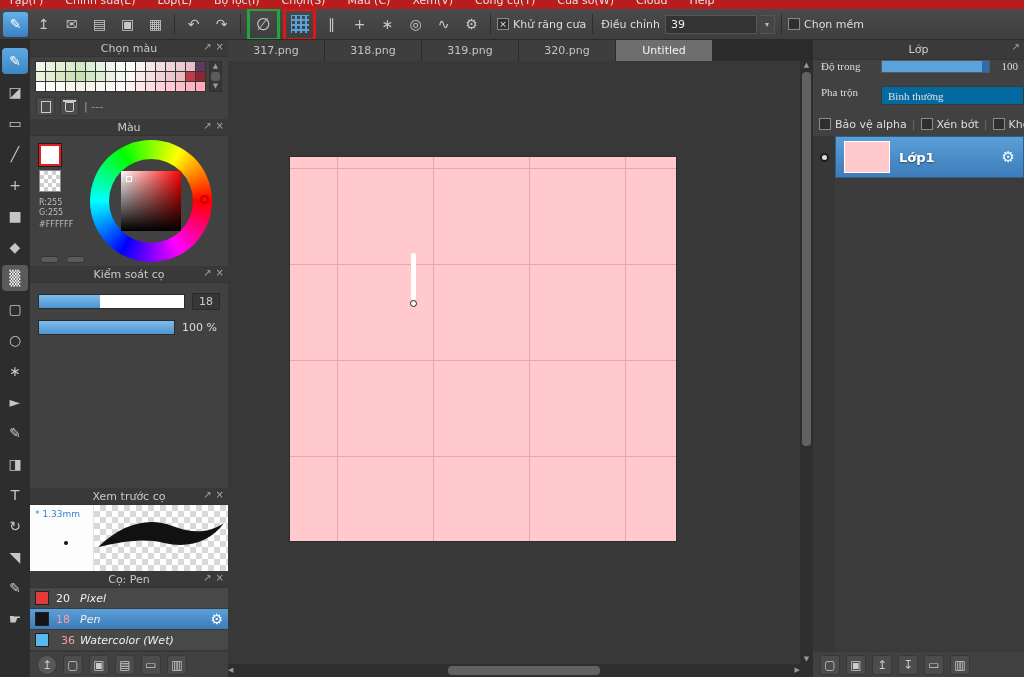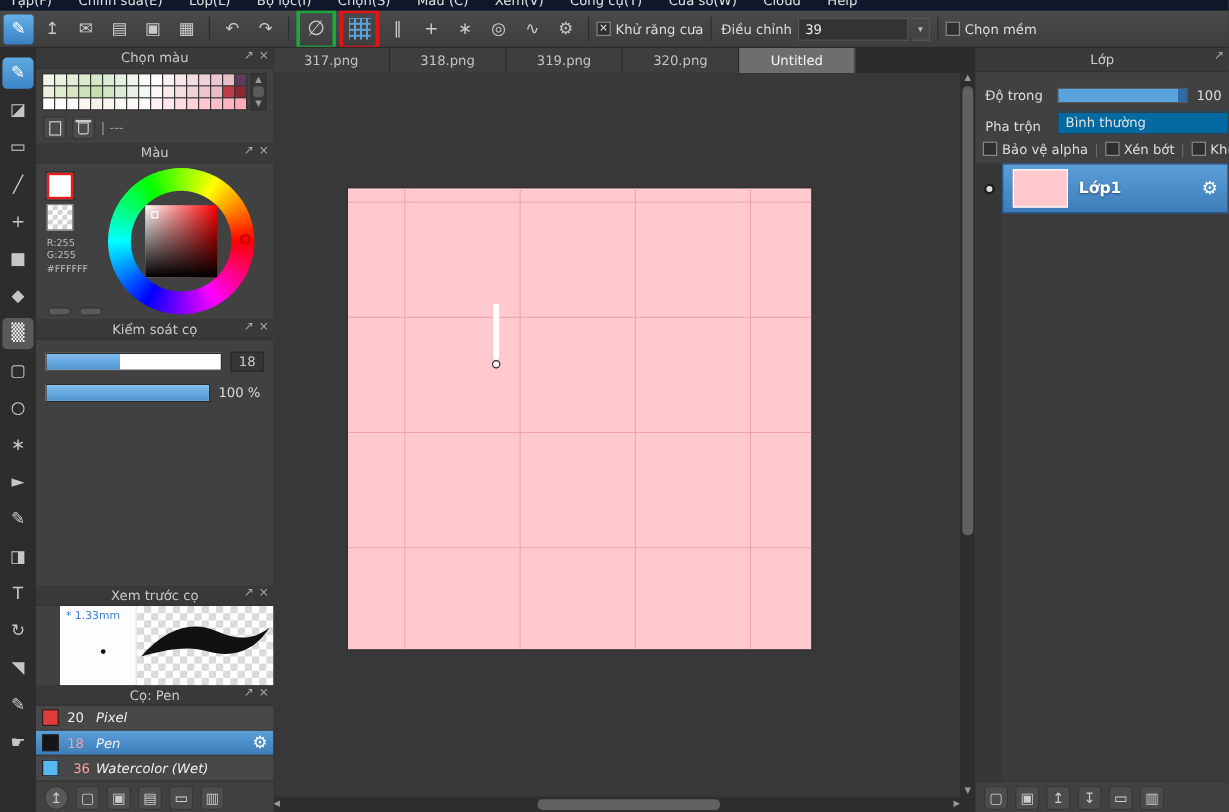--- a/index.html
+++ b/index.html
@@ -1,21 +1,21 @@
 <!DOCTYPE html>
 <html style="--accent-blue: #4f97d7; --slider-blue: #5aa2dc; --canvas-pink: #ffc9ce; --canvas-grid: #efa2ae; --highlight-green: #1ea83c; --highlight-red: #e31414; --selected-blue-top: #5b9fd8; --selected-blue-bottom: #3c7cba;"><head>
 <meta charset="utf-8">
 <style>
 *{margin:0;padding:0;box-sizing:border-box;}
 html,body{width:1024px;height:677px;overflow:hidden;}
 body{font-family:"DejaVu Sans","Liberation Sans",sans-serif;font-size:11px;color:#ddd;background:#3f3f3f;position:relative;}
 .app{position:absolute;inset:0;background:#3f3f3f;overflow:hidden;}
 
 
-.menubar{position:absolute;top:0;left:0;right:0;height:9px;background:#0f172a;overflow:hidden;}
+.menubar{position:absolute;top:0;left:0;right:0;height:9px;background:#b91c1c;overflow:hidden;}
 .menubar .items{display:flex;gap:22px;padding-left:8px;margin-top:-6px;white-space:nowrap;color:#e2e2e2;}
 
 
 .toolbar{position:absolute;top:9px;left:0;right:0;height:31px;background:linear-gradient(#4a4a4a,#3e3e3e);border-bottom:1px solid #2a2a2a;display:flex;align-items:center;gap:3px;padding:0 3px;overflow:hidden;}
 .tgroup{display:flex;gap:3px;}
 .tbtn{width:25px;height:25px;display:flex;align-items:center;justify-content:center;color:#c9c9c9;font-size:14px;border-radius:3px;flex:none;}
 .tbtn.brand{background:linear-gradient(#64b1e8,#3a80c4);color:#fff;}
 .tsep{width:1px;height:20px;background:#2d2d2d;margin:0 3px;flex:none;}
 .hl-green{border:3px solid var(--highlight-green,#1ea83c);display:flex;padding:1px;flex:none;}
 .hl-red{border:3px solid var(--highlight-red,#e31414);display:flex;padding:1px;flex:none;}
@@ -64,21 +64,21 @@
 .oval{width:19px;height:7px;border-radius:4px;background:#5a5a5a;border:1px solid #333;}
 
 .bc-body{flex:none;padding:10px 8px 2px;}
 .slider-row{display:flex;align-items:center;margin-bottom:10px;}
 .slider{position:relative;height:15px;background:#fff;border:1px solid #2b2b2b;flex:1;}
 .slider .fill{position:absolute;left:0;top:0;bottom:0;background:linear-gradient(#7fbcec,#4e94d0);}
 .valbox{background:#363636;border:1px solid #2a2a2a;padding:1px 5px;margin-left:7px;color:#ccc;min-width:28px;text-align:center;}
 .slider-val{min-width:38px;text-align:left;color:#ddd;margin-left:7px;}
 .flexspace{flex:1;}
 
-.pv-body{height:66px;background:#fff;display:flex;flex:none;margin-left:20px;}
+.pv-body{height:66px;background:#fff;display:flex;flex:none;}
 .pv-left{width:64px;position:relative;background:#fdfdfd;border-right:1px solid #e2e2e2;}
 .pv-size{position:absolute;left:5px;top:4px;color:#3a7fd0;font-size:9px;}
 .pv-dot{position:absolute;left:34px;top:36px;width:4px;height:4px;border-radius:50%;background:#111;}
 .pv-right{flex:1;position:relative;background-color:#fff;background-image:linear-gradient(45deg,#d9d9d9 25%,transparent 25%,transparent 75%,#d9d9d9 75%),linear-gradient(45deg,#d9d9d9 25%,transparent 25%,transparent 75%,#d9d9d9 75%);background-size:12px 12px;background-position:0 0,6px 6px;}
 .pv-right svg{position:absolute;inset:0;width:100%;height:100%;}
 
 .bl-body{flex:none;}
 .brush-row{height:21px;display:flex;align-items:center;padding:0 5px;background:#484848;border-bottom:1px solid #3a3a3a;color:#efefef;}
 .brush-row.selected{background:linear-gradient(var(--selected-blue-top,#5b9fd8),var(--selected-blue-bottom,#3c7cba));}
 .bswatch{width:14px;height:14px;border:1px solid #222;margin-right:7px;flex:none;}
@@ -104,21 +104,21 @@
 .vthumb{width:9px;height:374px;background:#616161;border-radius:4px;margin-top:2px;flex:none;}
 .vspace{flex:1;}
 .hscroll{position:absolute;left:0;right:13px;bottom:0;height:13px;background:#2e2e2e;display:flex;align-items:center;}
 .htrack{flex:1;position:relative;height:13px;}
 .hthumb{position:absolute;left:215px;top:2px;width:152px;height:9px;background:#616161;border-radius:4px;}
 .scorner{position:absolute;right:0;bottom:0;width:13px;height:13px;background:#2e2e2e;}
 
 
 .rightcol{position:absolute;left:813px;right:0;top:40px;bottom:0;background:#414141;display:flex;flex-direction:column;overflow:hidden;}
 .lp-head{height:20px;background:#3a3a3a;display:flex;align-items:center;justify-content:center;position:relative;color:#cfcfcf;flex:none;border-bottom:1px solid #333;}
-.lp-row{height:26px;display:flex;align-items:flex-end;padding:0 0 0 8px;gap:6px;flex:none;}
+.lp-row{height:26px;display:flex;align-items:flex-start;padding:0 0 0 8px;gap:6px;flex:none;font-family:Liberation Serif, serif;}
 .lp-label{width:54px;color:#ddd;flex:none;}
 .slider2{flex:1;height:13px;background:#2d2d2d;border:1px solid #585858;position:relative;}
 .fill2{position:absolute;left:0;top:0;bottom:0;background:linear-gradient(90deg,#5aa2dc 0 93%,#2d6ca8 93%);}
 .lp-val{width:28px;text-align:right;padding-right:6px;color:#ddd;flex:none;}
 .blend-select{flex:1;height:19px;background:#0369a1;border:1px solid #393939;display:flex;align-items:center;padding:0 6px;color:#e2e2e2;}
 .lp-checks{height:24px;display:flex;align-items:center;gap:5px;padding:0 6px;flex:none;white-space:nowrap;overflow:hidden;color:#ddd;}
 .vbar{color:#6a6a6a;}
 .layer-list{flex:1;background:linear-gradient(90deg,#373737 22px,#3b3b3b 22px);}
 .layer-row{height:42px;display:flex;}
 .vis-cell{width:22px;display:flex;align-items:center;justify-content:center;flex:none;}

